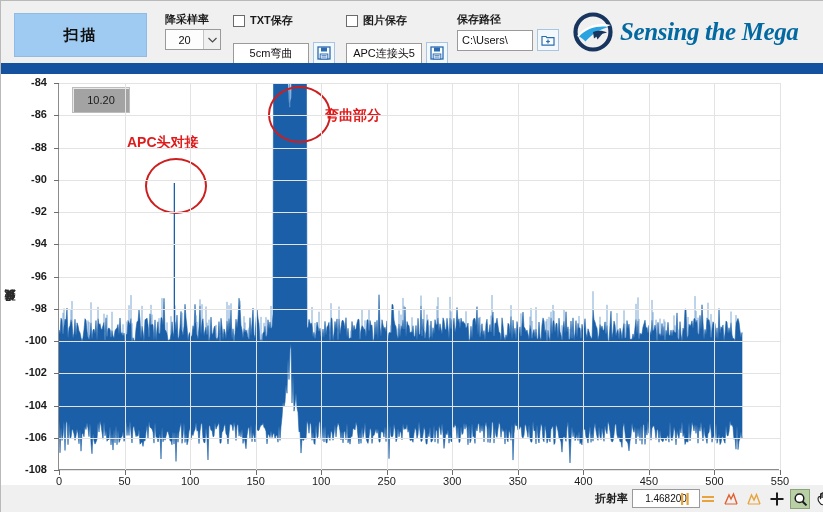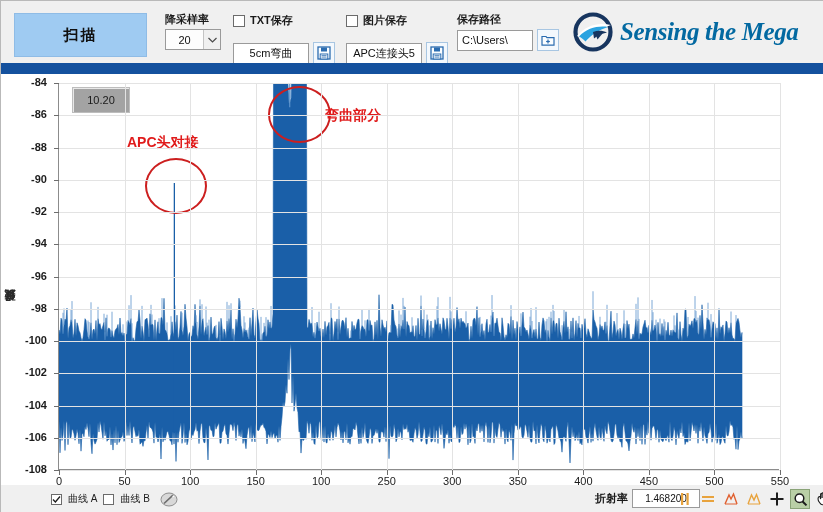--- a/index.html
+++ b/index.html
@@ -519,37 +519,20 @@
         <div class="gridline-v" style="left: 655.455px;"></div>
         <div class="xtick-label" style="left: 655.455px;">500</div>
         <div class="xtick-mark" style="left: 655.455px; top: 387px;"></div>
         <div class="gridline-v" style="left: 721px;"></div>
         <div class="xtick-label" style="left: 721px;">550</div>
         <div class="xtick-mark" style="left: 721px; top: 387px;"></div>
       </div>
   </div>
 
   <div id="bottom-bar">
-    <div id="legend-group">
-      <span class="checkbox" style="width:11px;height:11px;">
-        <svg width="9" height="9" viewBox="0 0 9 9" style="position:absolute;left:0;top:0;">
-          <path d="M1 4.5 L3.4 7 L8 1.5" stroke="#1c1c1c" stroke-width="1.3" fill="none"></path>
-        </svg>
-      </span>
-      <span class="legend-cb-label">曲线 A</span>
-      <span class="checkbox" style="width:11px;height:11px;"></span>
-      <span class="legend-cb-label">曲线 B</span>
-      <span id="pen-icon">
-        <svg width="18" height="15" viewBox="0 0 18 15">
-          <ellipse cx="9" cy="7.5" rx="8" ry="6.5" fill="#d8d8d8" stroke="#8e8e8e" stroke-width="1"></ellipse>
-          <path d="M4 11.5 L13 3.2" stroke="#6b6b6b" stroke-width="1.6"></path>
-          <path d="M13 3.2 L14.4 5 L12.2 5.2 Z" fill="#ffffff"></path>
-        </svg>
-      </span>
-    </div>
 
 
     <div id="refr-group">
       <span id="refr-label">折射率</span>
       <span id="refr-value">
         <span>1.468200</span>
       </span>
     </div>
 
     <div id="graph-tools">

